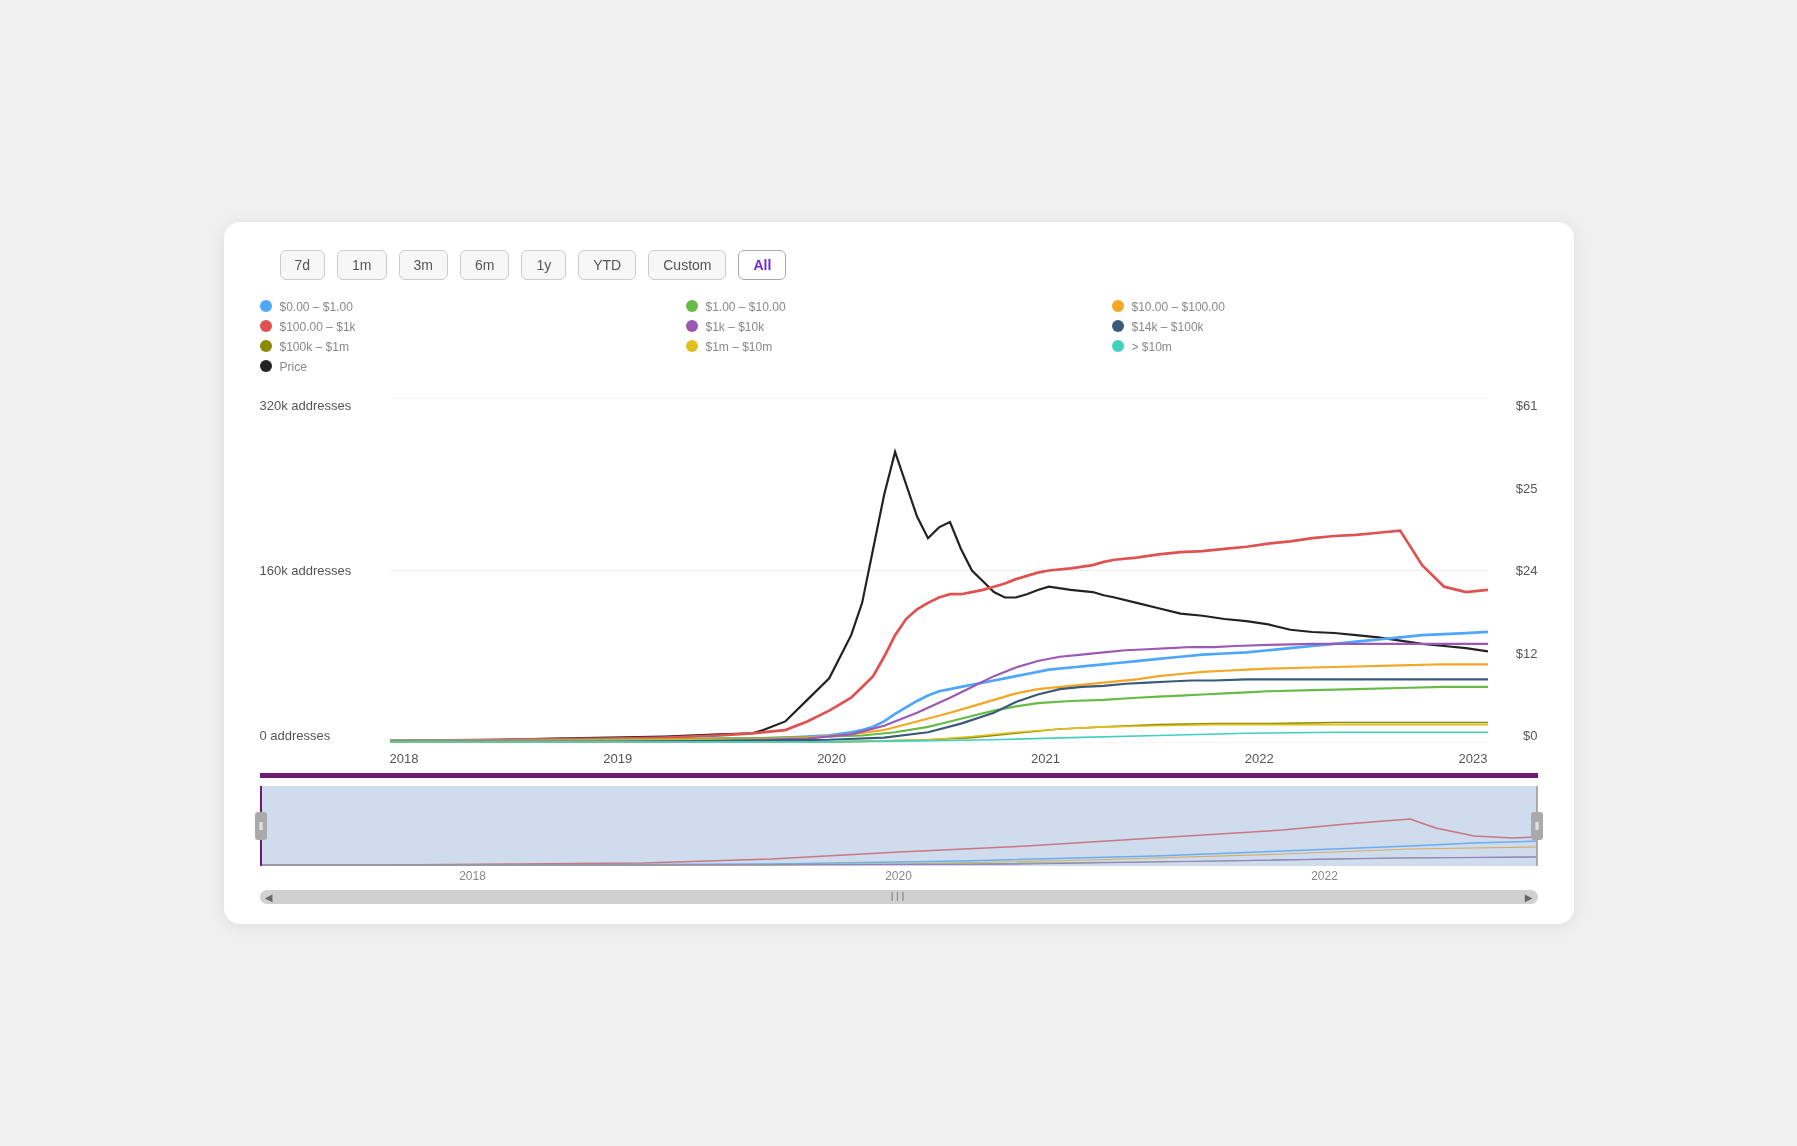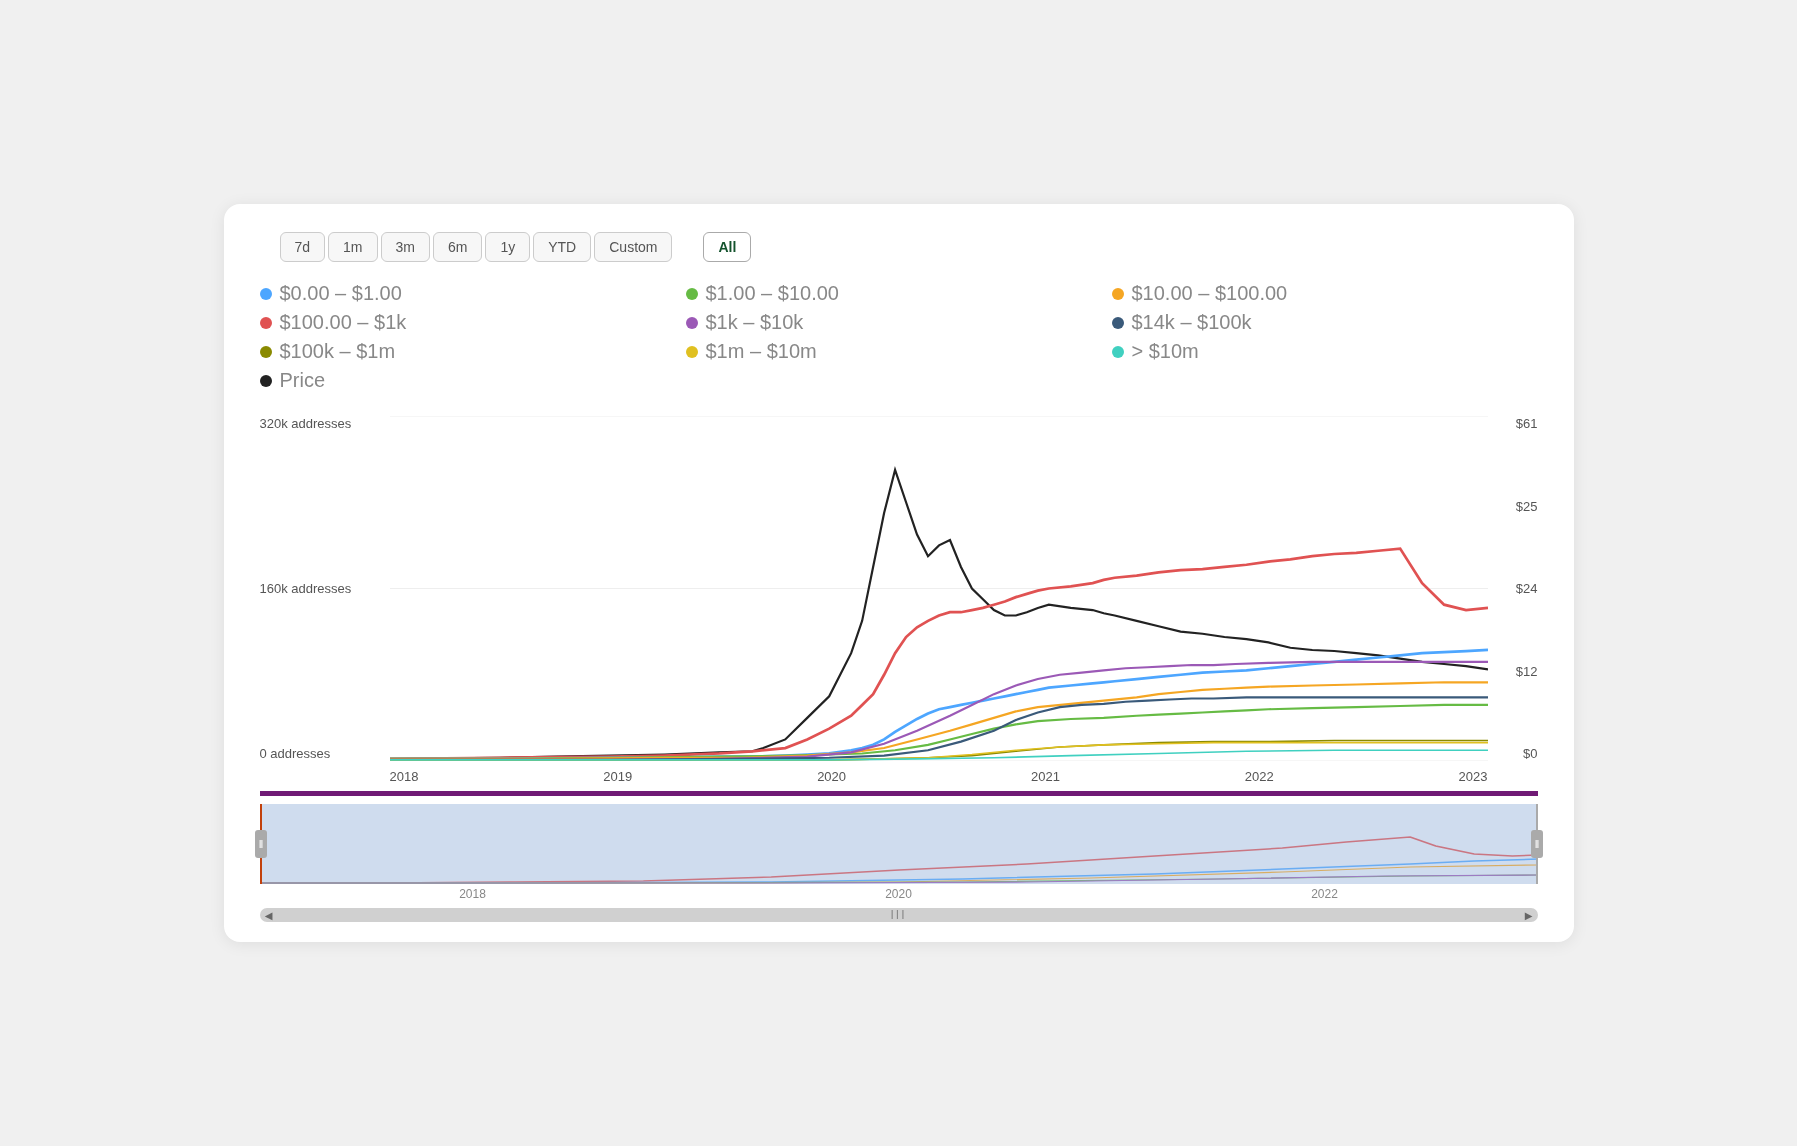--- a/index.html
+++ b/index.html
@@ -14,52 +14,50 @@
     .card {
       background: #fff;
       border-radius: 16px;
       width: 1350px;
       padding: 28px 36px 20px 36px;
       box-shadow: 0 2px 16px rgba(0,0,0,0.08);
     }
     
     .time-buttons {
       display: flex;
-      gap: 3px;
+      gap: 12px;
       margin-bottom: 20px;
       padding-left: 20px;
     }
     .time-btn {
       padding: 6px 14px;
       border: 1px solid #ccc;
       border-radius: 6px;
       background: #f7f7f7;
       font-size: 14px;
       color: #555;
       cursor: pointer;
     }
     .time-btn.active {
       font-weight: bold;
-      color: #14532d;
+      color: #6d28d9;
       background: #fff;
       border-color: #aaa;
-      margin-left: 28px;
     }
     
     .legend {
       display: grid;
       grid-template-columns: repeat(3, 1fr);
       gap: 6px 0;
       margin-bottom: 24px;
     }
     .legend-item {
       display: flex;
-      align-items: center;
       gap: 8px;
-      font-size: 20px;
+      font-size: 12px;
       color: #888;
     }
     .legend-dot {
       width: 12px;
       height: 12px;
       border-radius: 50%;
       flex-shrink: 0;
     }
     
     .chart-container {
@@ -156,21 +154,21 @@
     }
     .mini-chart-svg-wrapper svg {
       width: 100%;
       height: 100%;
     }
     
     .mini-selection {
       position: absolute;
       left: 0; right: 0; top: 0; bottom: 20px;
       background: rgba(160, 185, 220, 0.35);
-      border-left: 2px solid #c2410c;
+      border-left: 2px solid #701a75;
       border-right: 2px solid #aaa;
     }
     .mini-handle-left, .mini-handle-right {
       position: absolute;
       top: 50%;
       transform: translateY(-50%);
       width: 12px;
       height: 28px;
       background: #aaa;
       border-radius: 3px;

